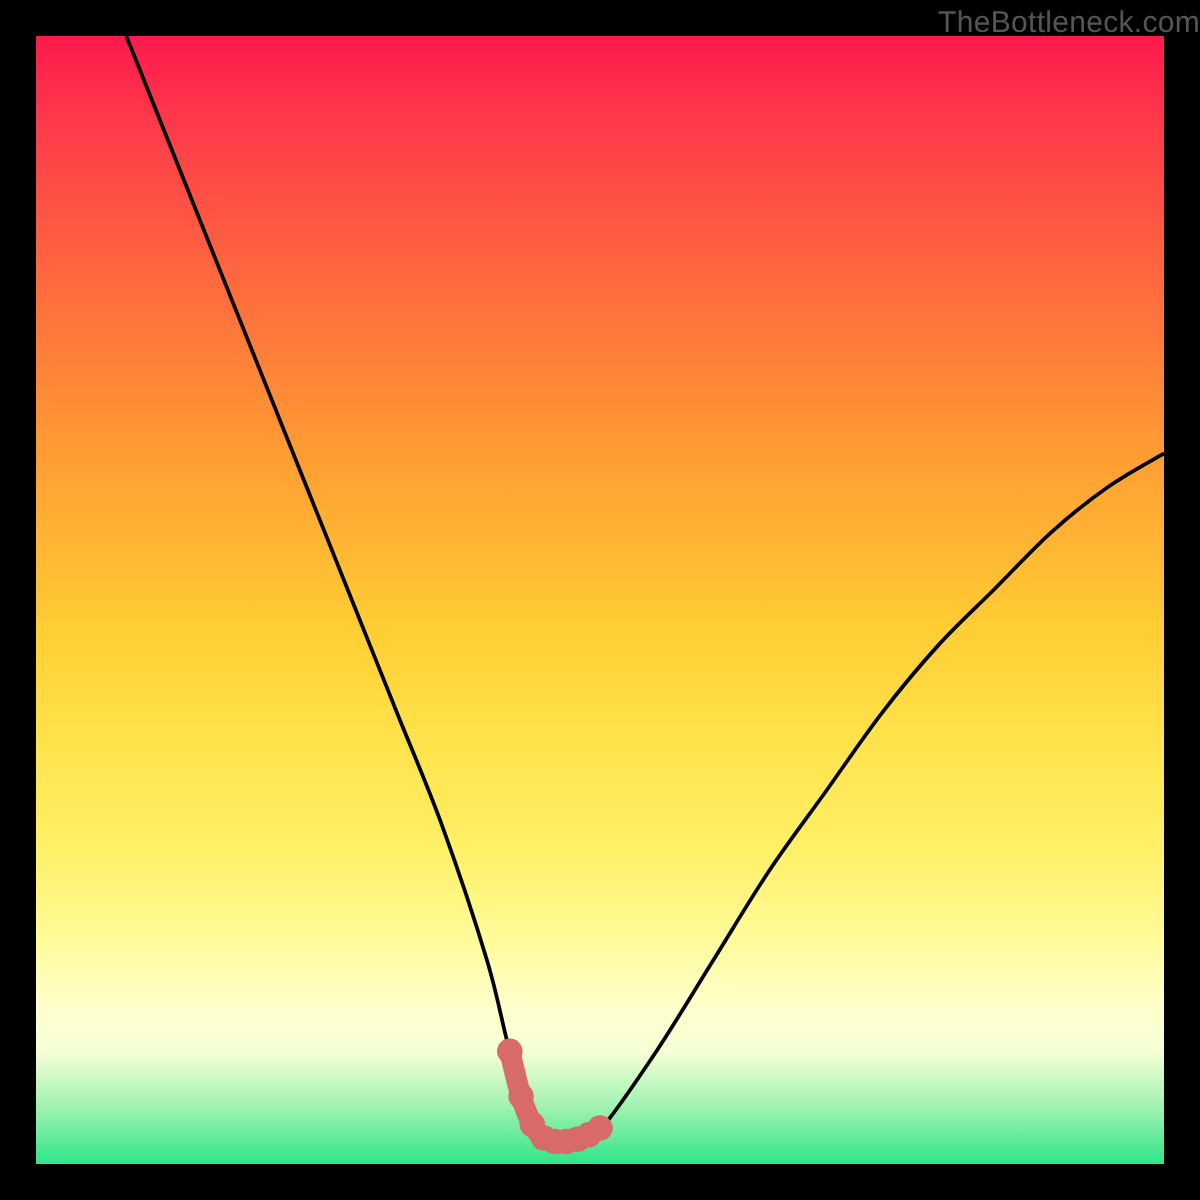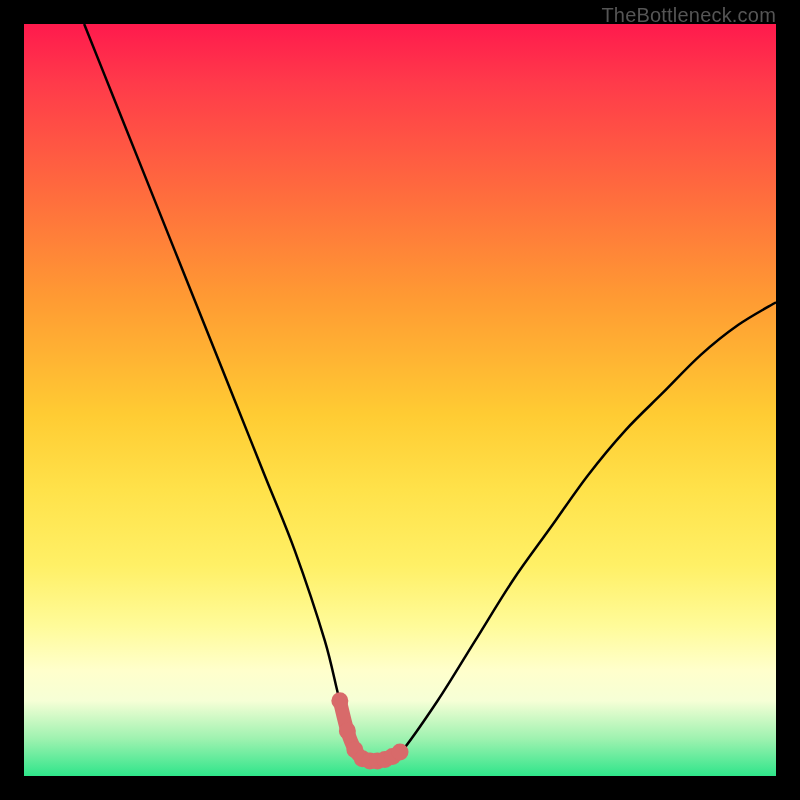--- a/index.html
+++ b/index.html
@@ -28,21 +28,21 @@
       #fffb99 80%,
       #ffffcc 86%,
       #f6ffd6 90%,
       #9ff2b0 95%,
       #2fe58a 100%
     );
   }
   .watermark {
     position: absolute;
     top: 4px;
-    right: 24px;
+    right: 0;
     color: #555555;
     font-size: 20px;
     font-weight: 500;
     letter-spacing: 0.2px;
     z-index: 10;
   }
   svg.curve {
     position: absolute;
     left: 0;
     top: 0;

